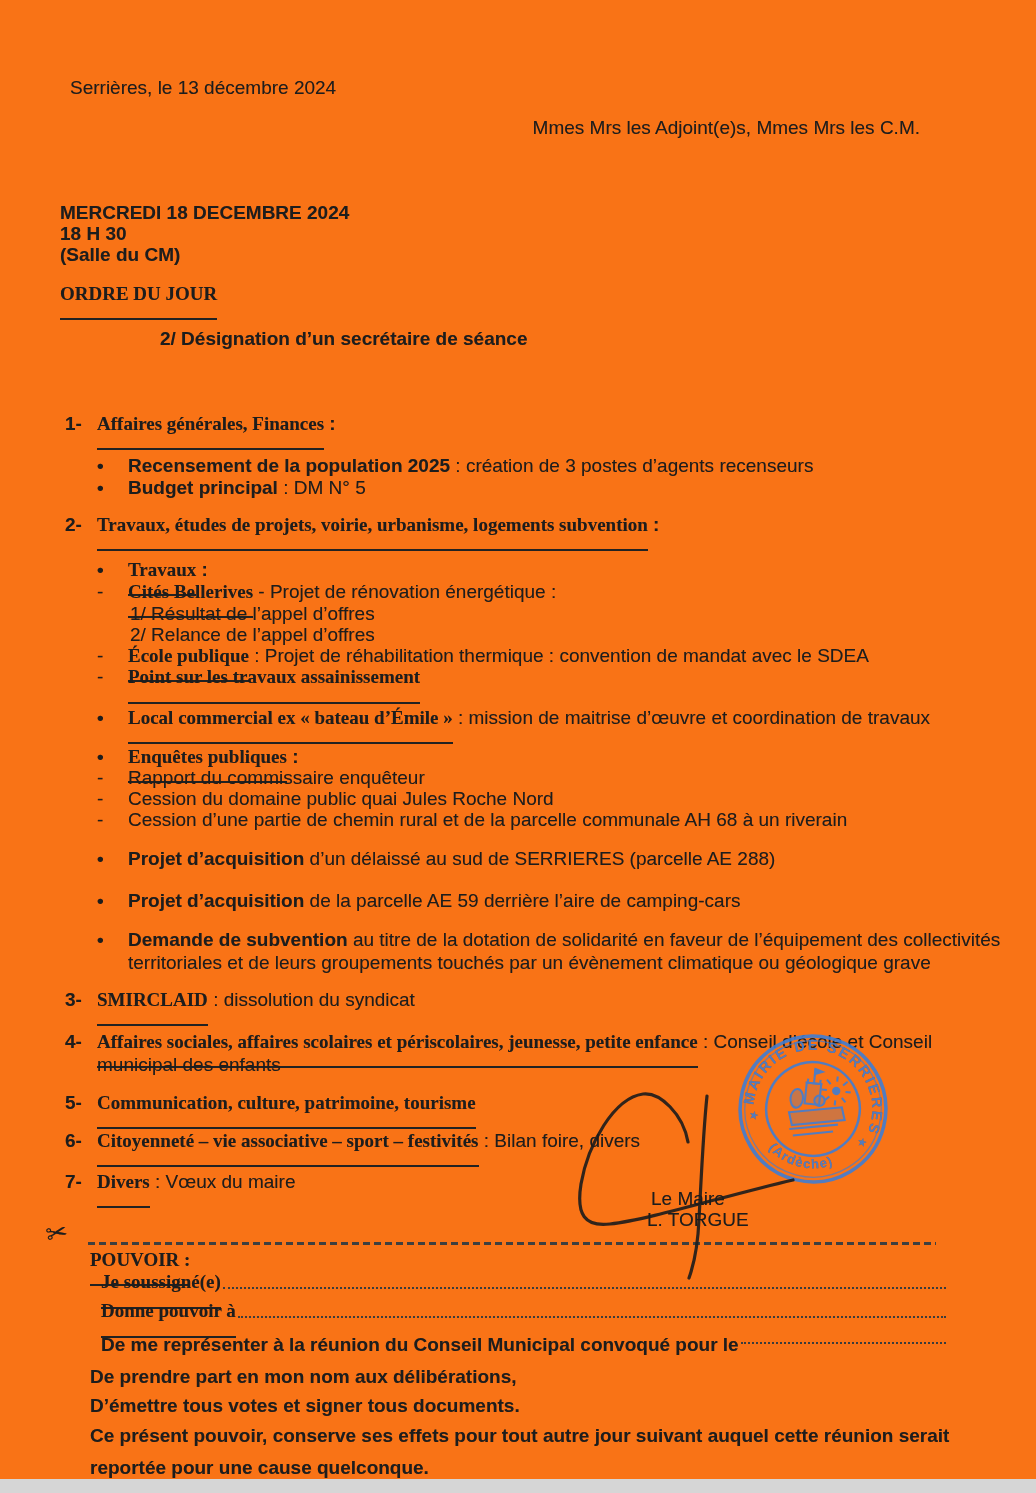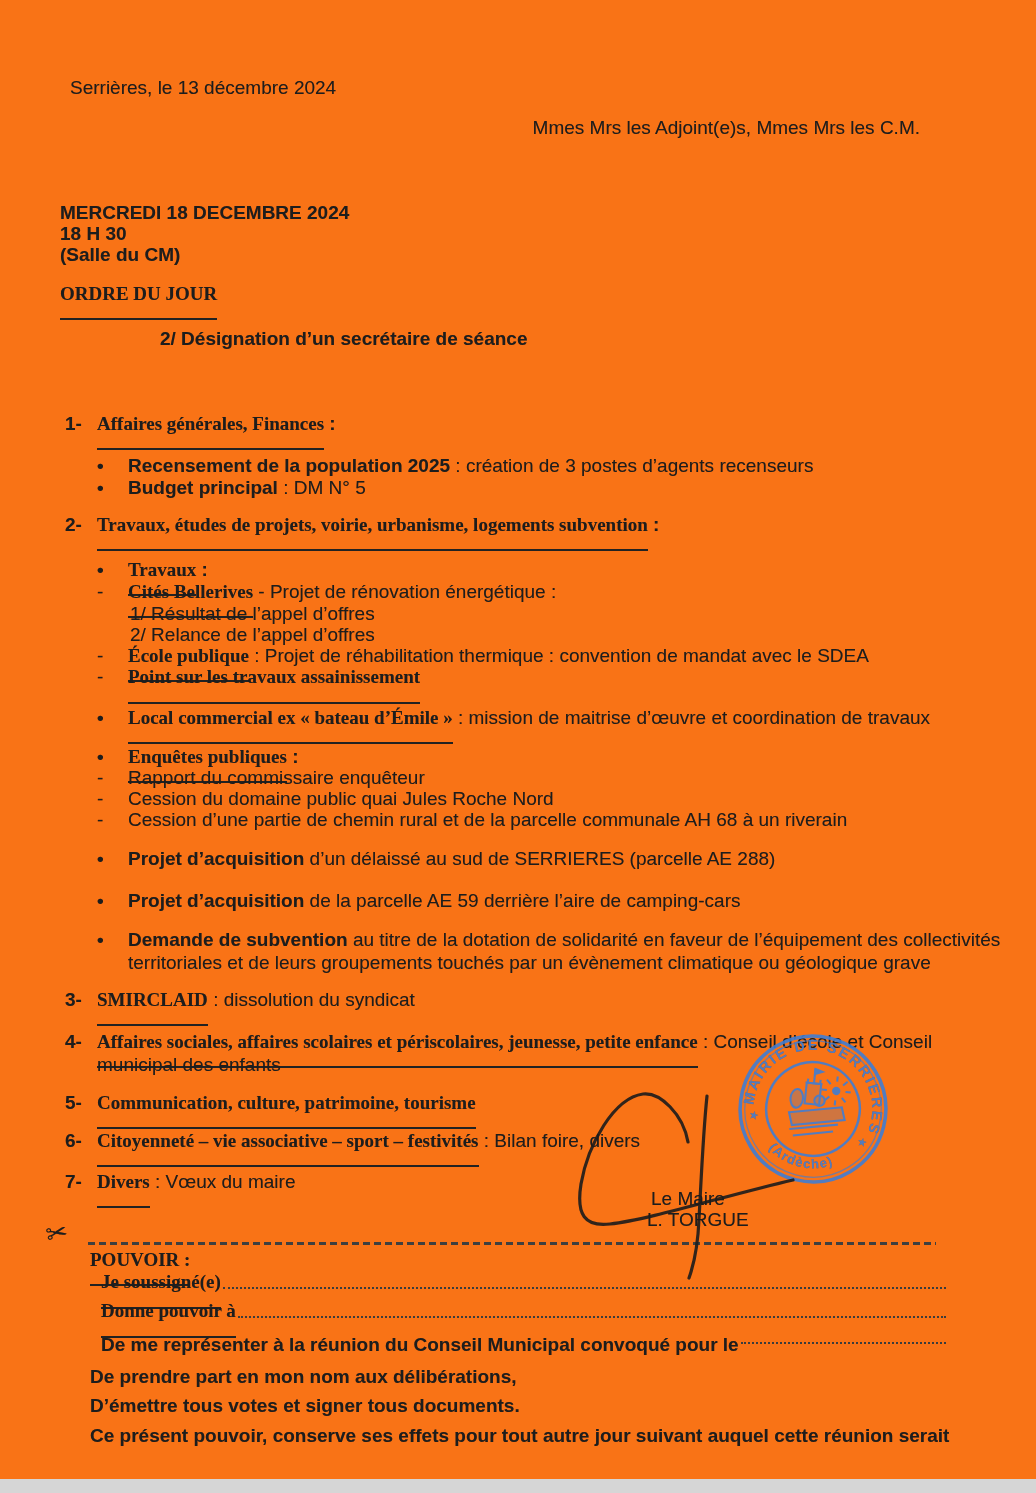--- a/index.html
+++ b/index.html
@@ -163,20 +163,21 @@
     <span class="b u nw">Donne pouvoir à </span>
     <span class="dots"></span>
   </div>
   <div class="pline" style="top:1334px">
     <span class="nw">De me représenter à la réunion du Conseil Municipal convoqué pour le </span>
     <span class="dots"></span>
   </div>
   <div class="abs nw b" style="left:90px;top:1366px">De prendre part en mon nom aux délibérations,</div>
   <div class="abs nw b" style="left:90px;top:1425px">Ce présent pouvoir, conserve ses effets pour tout autre jour suivant auquel cette réunion serait</div>
   <div class="abs nw b" style="left:90px;top:1395px">D’émettre tous votes et signer tous documents.</div>
+  <div class="abs nw b" style="left:90px;top:1457px">reportée pour une cause quelconque.</div>
 
   <svg class="abs" style="left:735px;top:1031px" width="156" height="156" viewBox="0 0 150 150">
     <g transform="rotate(14 75 75)" opacity="0.88">
       <circle cx="75" cy="75" r="70" fill="none" stroke="#3b7ed8" stroke-width="3.4"></circle>
       <circle cx="75" cy="75" r="65.5" fill="none" stroke="#3b7ed8" stroke-width="1.2" opacity="0.75"></circle>
       <circle cx="75" cy="75" r="45" fill="none" stroke="#3b7ed8" stroke-width="2.4"></circle>
       <path id="stamp-top-arc" d="M 19.9 89.8 A 57 57 0 1 1 130.1 89.8" fill="none"></path>
       <path id="stamp-bot-arc" d="M 23.3 99.1 A 57 57 0 0 0 126.7 99.1" fill="none"></path>
       <text font-size="14" font-weight="bold" letter-spacing="2.2" fill="#3b7ed8" font-family="Liberation Sans, sans-serif">
         <textPath href="#stamp-top-arc" startOffset="50%" text-anchor="middle">MAIRIE DE SERRIERES</textPath>

